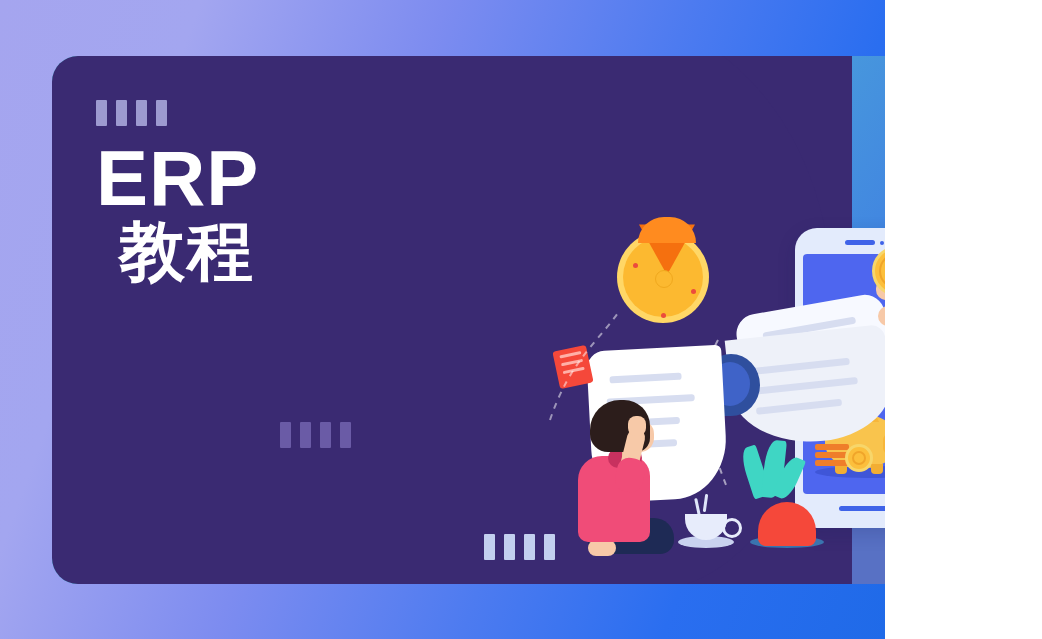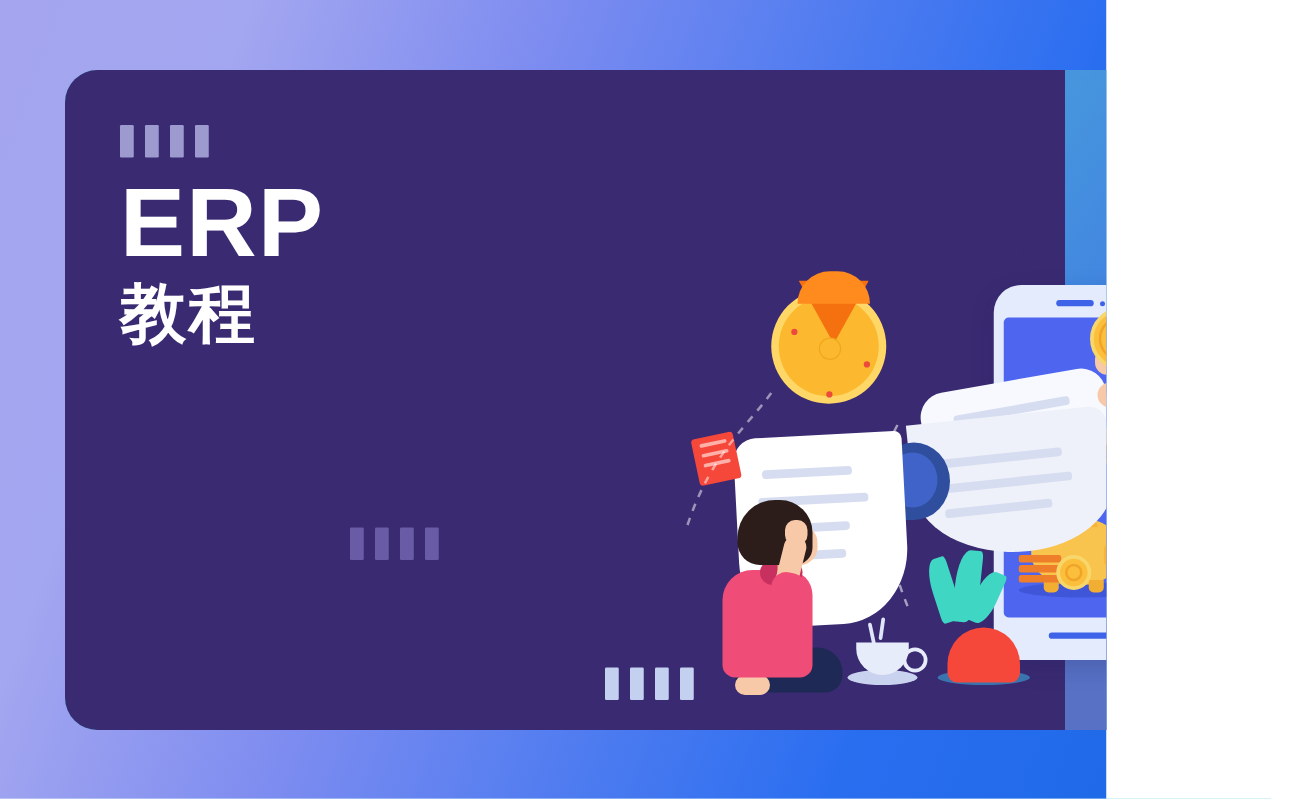--- a/index.html
+++ b/index.html
@@ -68,22 +68,23 @@
   .headline{position:absolute;left:96px;top:138px;z-index:40;color:#ffffff;}
   .h-en{
     font-size:78px;line-height:80px;font-weight:bold;letter-spacing:1px;
     font-family:"Liberation Sans","DejaVu Sans",sans-serif;
   }
   .h-cn{
     font-size:66px;line-height:68px;font-weight:bold;letter-spacing:2px;
     font-family:"DejaVu Sans","Liberation Sans",sans-serif;margin-top:4px;
   }
   .h-cn2{
-    font-size:53px;line-height:68px;font-weight:bold;letter-spacing:2px;
+    font-size:66px;line-height:68px;font-weight:bold;letter-spacing:2px;
     font-family:"DejaVu Sans","Liberation Sans",sans-serif;
+    margin-left:23px;
   }
   
   .ill{position:absolute;z-index:30;}
   
   .pie-wrap{left:617px;top:217px;width:96px;height:100px;}
   .pie-base{
     position:absolute;left:0;top:14px;width:92px;height:92px;border-radius:50%;
     background:#ffd766;
   }
   .pie-inner{

